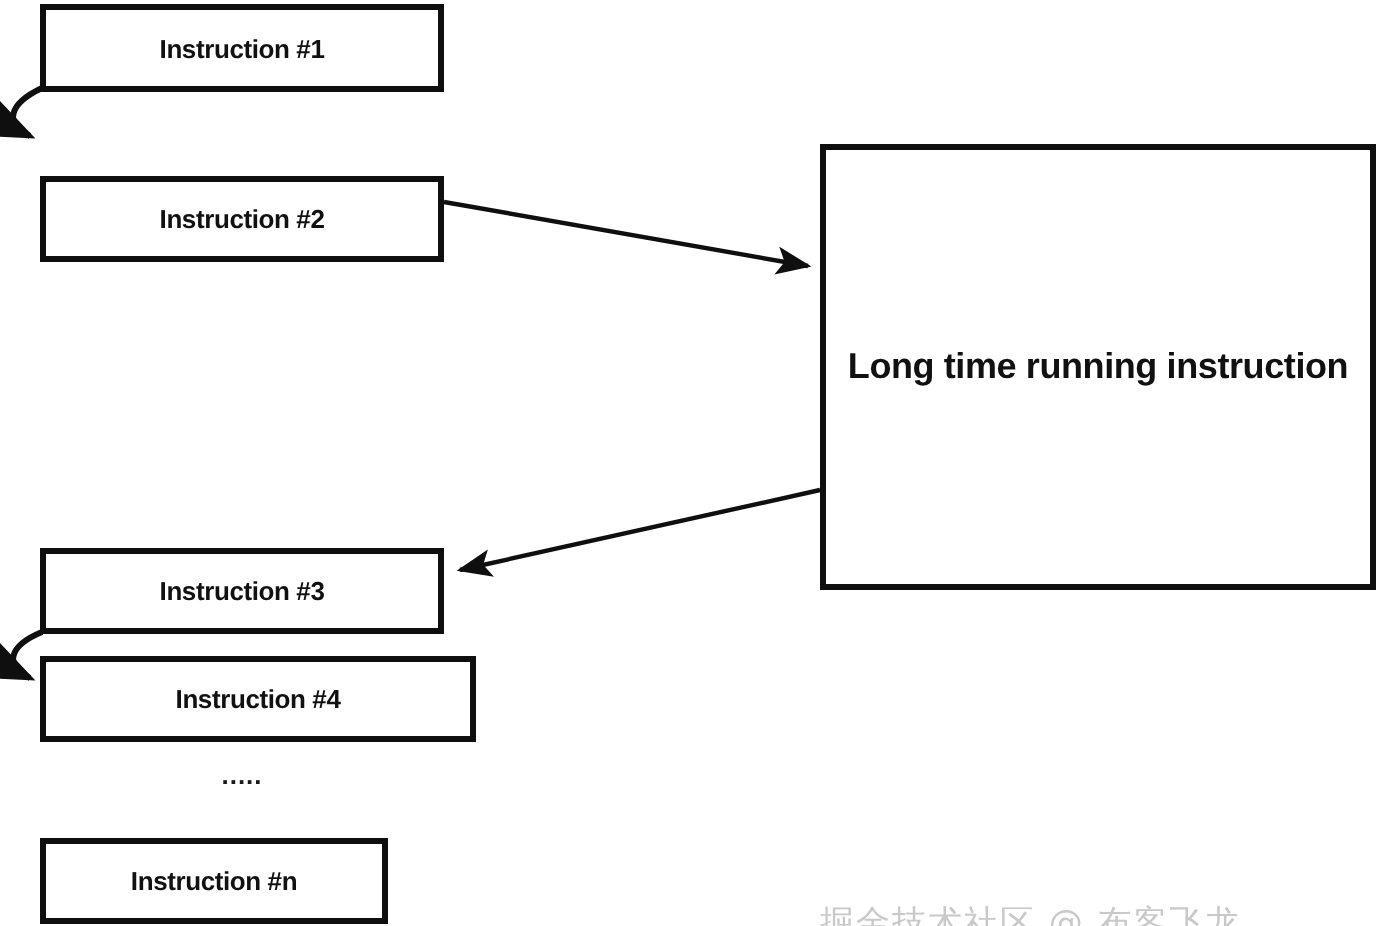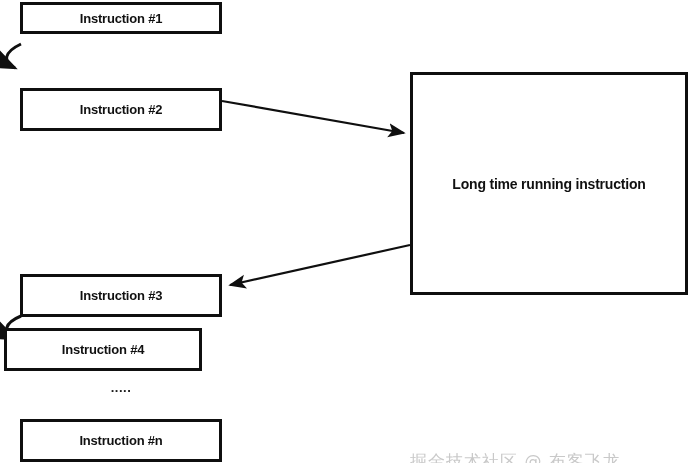--- a/index.html
+++ b/index.html
@@ -36,21 +36,21 @@
     position: absolute;
     box-sizing: border-box;
     border: 3px solid #0f0f0f;
     background: #ffffff;
     display: flex;
     align-items: center;
     justify-content: center;
   }
   .big-label {
     font-family: "Liberation Sans", sans-serif;
-    font-size: 14px;
+    font-size: 18px;
     font-weight: 700;
     color: #111111;
     letter-spacing: -0.2px;
     white-space: nowrap;
   }
   .ellipsis {
     position: absolute;
     font-family: "Liberation Sans", sans-serif;
     font-size: 13px;
     font-weight: 700;
@@ -94,39 +94,39 @@
 
     <path d="M 21 44 C 4 52, 2 62, 15 68" fill="none" stroke="#0f0f0f" stroke-width="3" marker-end="url(#arrowheadSm)"></path>
 
     <path d="M 222 101 L 404 133" fill="none" stroke="#0f0f0f" stroke-width="2.2" marker-end="url(#arrowhead)"></path>
 
     <path d="M 410 245 L 230 285" fill="none" stroke="#0f0f0f" stroke-width="2.2" marker-end="url(#arrowhead)"></path>
 
     <path d="M 21 316 C 4 323, 2 333, 15 339" fill="none" stroke="#0f0f0f" stroke-width="3" marker-end="url(#arrowheadSm)"></path>
   </svg>
 
-  <div class="instr-box" style="left:20px; top:2px; width:202px; height:32px;">
+  <div class="instr-box" style="left:20px; top:2px; width:202px; height:44px;">
     <span class="instr-label">Instruction #1</span>
   </div>
 
   <div class="instr-box" style="left:20px; top:68px; width:202px; height:43px;margin-top:20px;">
     <span class="instr-label">Instruction #2</span>
   </div>
 
   <div class="instr-box" style="left:20px; top:274px; width:202px; height:43px;justify-content:center;">
     <span class="instr-label">Instruction #3</span>
   </div>
 
-  <div class="instr-box" style="left:4px; top:328px; width:198px; height:43px;">
+  <div class="instr-box" style="left:20px; top:328px; width:218px; height:43px;">
     <span class="instr-label">Instruction #4</span>
   </div>
 
   <div class="ellipsis" style="left:20px; top:380px; width:202px;">.....</div>
 
-  <div class="instr-box" style="left:20px; top:419px; width:202px; height:43px;">
+  <div class="instr-box" style="left:20px; top:419px; width:174px; height:43px;">
     <span class="instr-label">Instruction #n</span>
   </div>
 
   <div class="big-box" style="left:410px; top:72px; width:278px; height:223px;">
     <span class="big-label">Long time running instruction</span>
   </div>
 
   <div class="watermark" style="left:410px; top:424px;">掘金技术社区 @ 布客飞龙</div>
 
 </div>

